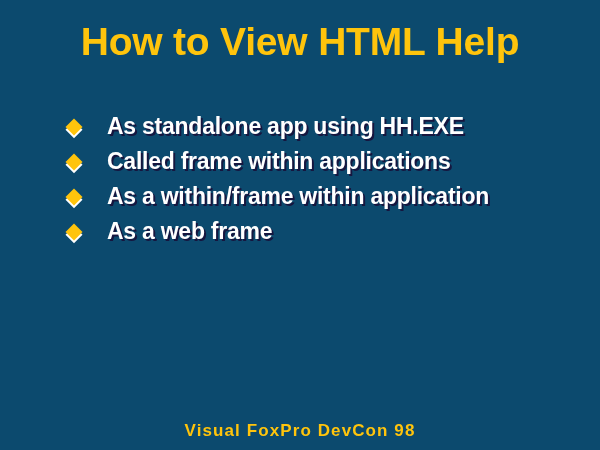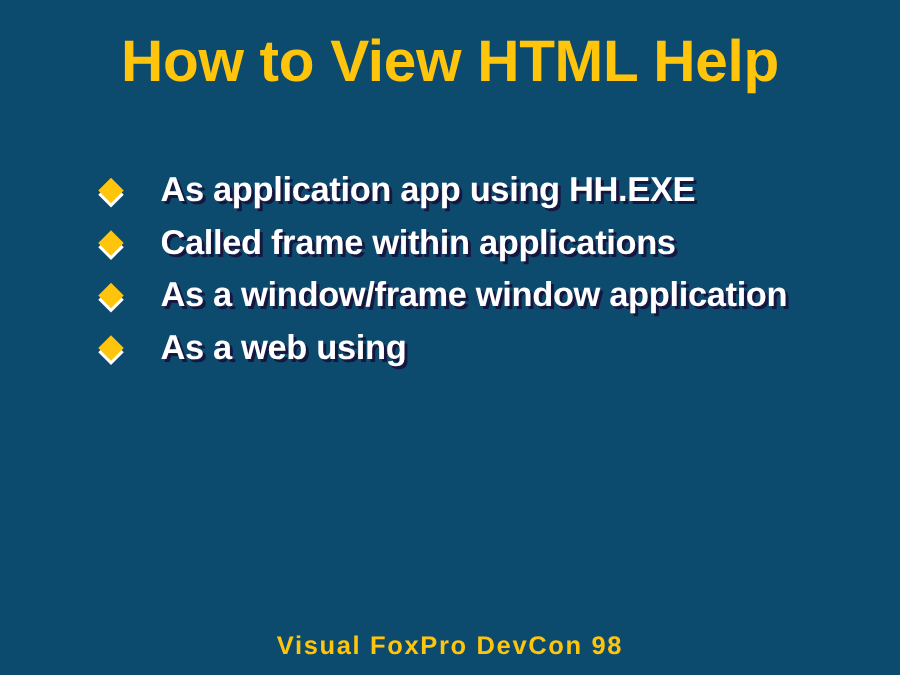--- a/index.html
+++ b/index.html
@@ -93,35 +93,35 @@
 <body>
 
 <div id="slide">
 
   <div class="slide-title">How to View HTML Help</div>
 
   <ul class="body-list">
 
     <li class="bullet-row">
       <span class="bullet-marker"></span>
-      <span class="bullet-text">As application app using HH.EXE</span>
+      <span class="bullet-text">As standalone app using HH.EXE</span>
     </li>
 
     <li class="bullet-row">
       <span class="bullet-marker"></span>
       <span class="bullet-text">Called frame within applications</span>
     </li>
 
     <li class="bullet-row">
       <span class="bullet-marker"></span>
-      <span class="bullet-text">As a window/frame window application</span>
+      <span class="bullet-text">As a within/frame within application</span>
     </li>
 
     <li class="bullet-row">
       <span class="bullet-marker"></span>
-      <span class="bullet-text">As a web using</span>
+      <span class="bullet-text">As a web frame</span>
     </li>
 
   </ul>
 
   <div class="slide-footer">Visual FoxPro DevCon 98</div>
 
 </div>
 
 </body></html>

